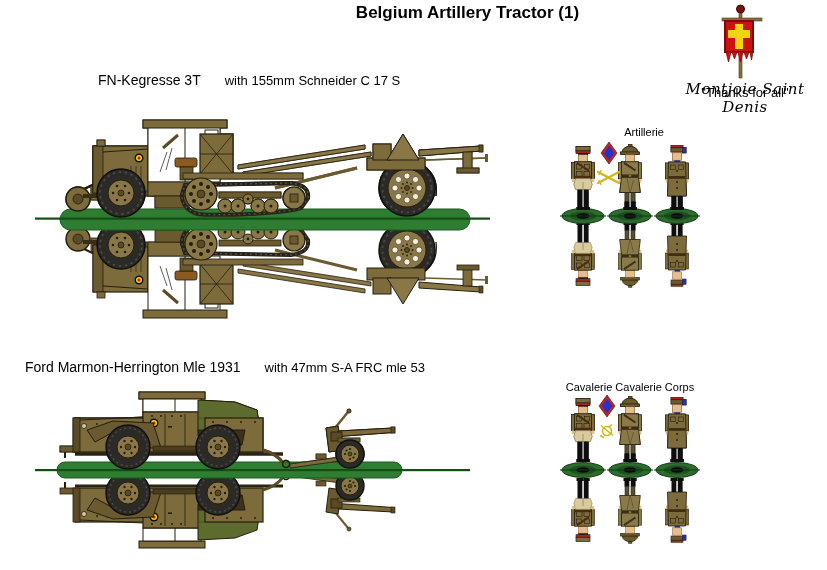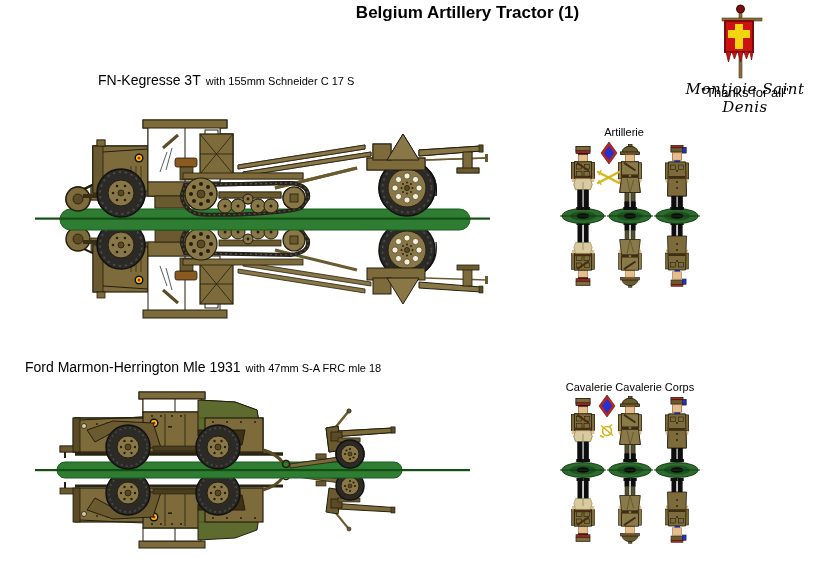--- a/index.html
+++ b/index.html
@@ -3,21 +3,21 @@
 <meta charset="utf-8">
 <style>
   html,body{margin:0;padding:0;background:#fff;}
   #stage{position:relative;width:827px;height:555px;background:#fff;overflow:hidden;
          font-family:"Liberation Sans",sans-serif;}
   .abs{position:absolute;}
   #page-title{left:255px;top:3px;width:425px;text-align:center;
               font-size:17px;font-weight:bold;color:#000;}
   .veh-label{white-space:nowrap;color:#000;}
   .veh-name{font-size:14px;}
-  .veh-arm{font-size:11px;margin-left:5px;}
+  .veh-arm{font-size:13px;margin-left:24px;}
   .unit-label{font-size:11px;text-align:center;color:#000;}
   #motto{left:663px;top:80px;width:164px;text-align:center;
          font-family:"DejaVu Serif",serif;font-style:italic;font-size:15px;letter-spacing:.5px;}
   #thanks{left:663px;top:85px;width:164px;text-align:center;font-size:13px;}
   svg{display:block;}
 </style>
 </head>
 <body>
 
 <div id="stage">
@@ -270,21 +270,21 @@
       <path d="M393,52 q10,8 8,26" fill="none" stroke="#111" stroke-width="1.2"></path>
       <rect x="428" y="34" width="9" height="18" fill="#7d6b3c" stroke="#241e0c" stroke-width=".8"></rect>
       <rect x="422" y="50" width="22" height="5" fill="#6b5a30" stroke="#241e0c" stroke-width=".8"></rect>
     </g>
     <use href="#v1art" transform="translate(0,202) scale(1,-1)"></use>
     <rect x="25" y="91" width="410" height="21" rx="10.5" fill="#2e7d32" stroke="#1b5e20" stroke-width="1"></rect>
     <rect x="0" y="99.5" width="455" height="2.2" fill="#134f13"></rect>
     <use href="#v1art"></use>
   </svg>
 
-  <div class="abs unit-label" style="left:544px;top:126px;width:160px">Artillerie</div>
+  <div class="abs unit-label" style="left:564px;top:126px;width:160px">Artillerie</div>
   <svg class="abs" style="left:550px;top:120px" width="156" height="185" viewBox="0 0 156 185">
     <g id="g1f1">
         <use href="#fig-officer" transform="translate(19,24)"></use>
       </g>
     <g id="g1f2">
         <use href="#fig-helmet" transform="translate(66,24)"></use>
       </g>
     <g id="g1f3">
         <use href="#fig-tassel" transform="translate(113,24)"></use>
       </g>
@@ -300,21 +300,21 @@
     <use href="#lozenge" transform="translate(59,33)"></use>
     <g stroke="#d4b61a" stroke-width="2.4" stroke-linecap="round">
       <line x1="48" y1="52" x2="69" y2="63"></line>
       <line x1="48" y1="63" x2="69" y2="52"></line>
       <line x1="51" y1="50.5" x2="49" y2="54.5" stroke-width="1.4"></line>
       <line x1="51" y1="64.5" x2="49" y2="60.5" stroke-width="1.4"></line>
     </g>
   </svg>
 
   <div class="abs veh-label" style="left:25px;top:358px">
-    <span class="veh-name">Ford Marmon-Herrington Mle 1931</span><span class="veh-arm">with 47mm S-A FRC mle 18</span>
+    <span class="veh-name">Ford Marmon-Herrington Mle 1931</span><span class="veh-arm">with 47mm S-A FRC mle 53</span>
   </div>
 
   <svg class="abs" style="left:35px;top:390px" width="440" height="180" viewBox="0 0 440 180">
     <g id="v2art">
       <rect x="25" y="56" width="14" height="6" fill="#6b5a30" stroke="#241e0c" stroke-width=".8"></rect>
       <line x1="30" y1="62" x2="30" y2="68" stroke="#241e0c" stroke-width="2"></line>
       <rect x="40" y="28" width="70" height="34" fill="#7d6b3c" stroke="#241e0c" stroke-width="1.2"></rect>
       <rect x="38" y="28" width="7" height="34" fill="#5a4a26" stroke="#241e0c" stroke-width=".8"></rect>
       <circle cx="49" cy="36" r="2.5" fill="#d8cba0" stroke="#241e0c" stroke-width=".8"></circle>
       <line x1="45" y1="30" x2="108" y2="27" stroke="#241e0c" stroke-width="1"></line>

